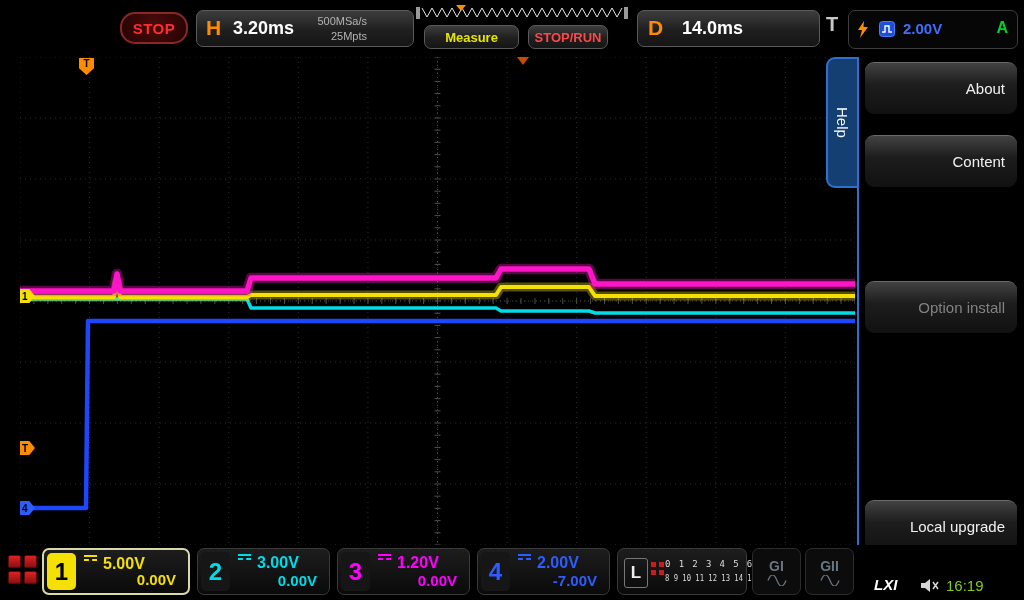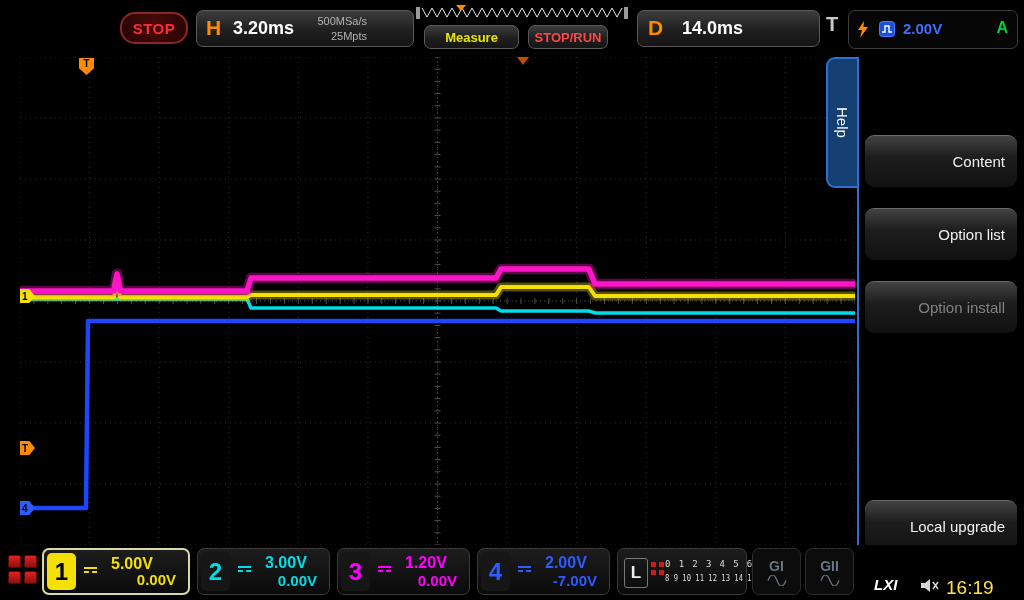--- a/index.html
+++ b/index.html
@@ -65,21 +65,21 @@
         display:grid;grid-template-columns:13px 13px;grid-template-rows:13px 13px;gap:3px;}
   .menu-grid i{background:linear-gradient(180deg,#d22,#8c0f0f);border-radius:2px;
         border:1px solid #5e0808;box-sizing:border-box;}
   .chblock{position:absolute;top:3px;height:47px;border-radius:7px;box-sizing:border-box;
         background:linear-gradient(180deg,#1d1d1d,#0a0a0a);border:1px solid #3a3a3a;}
   .chblock.selected{border:2px solid #d9d9a8;}
   .chnum{position:absolute;left:3px;top:3px;bottom:3px;width:29px;border-radius:5px;
         display:flex;align-items:center;justify-content:center;font-weight:bold;
         font-size:24px;background:#161616;color:var(--ch);}
   .selected .chnum{background:var(--ch);color:#000;}
-  .chscale{position:absolute;left:40px;top:5px;display:flex;align-items:flex-end;gap:14px;
+  .chscale{position:absolute;left:40px;top:5px;display:flex;align-items:flex-start;gap:6px;
         color:var(--ch);font-weight:bold;font-size:16px;}
   .coup{display:inline-block;width:13px;}
   .coup i{display:block;}
   .coup .s{height:2px;background:currentColor;margin-bottom:2px;}
   .coup .d{height:0;border-bottom:2px dashed currentColor;}
   .choffset{position:absolute;right:12px;bottom:5px;color:var(--ch);
         font-weight:bold;font-size:15px;}
   .lblock{left:617px;width:130px;}
   .lbox{position:absolute;left:6px;top:9px;width:22px;height:28px;border:1px solid #777;
         border-radius:3px;color:#eee;font-weight:bold;font-size:17px;
@@ -89,21 +89,21 @@
   .ldots i{background:#c41e1e;}
   .drow{position:absolute;left:47px;color:#ddd;font-family:"DejaVu Sans Mono",monospace;
         font-size:9px;white-space:nowrap;}
   .drow1{top:10px;letter-spacing:1.4px;}
   .drow2{top:24px;transform:scaleX(.8);transform-origin:0 0;}
   .genblock{position:absolute;top:3px;width:49px;height:47px;border:1px solid #2c2c2c;
         background:#0c0c0c;border-radius:7px;box-sizing:border-box;display:flex;
         flex-direction:column;align-items:center;justify-content:center;gap:1px;
         color:#6b7683;font-weight:bold;font-size:14px;}
   .lxi{left:874px;top:576px;color:#fff;font-weight:bold;font-style:italic;font-size:15px;}
-  .time{left:946px;top:577px;color:#fde047;font-size:19px;}
+  .time{left:946px;top:577px;color:#84cc16;font-size:15px;}
 </style>
 </head>
 <body>
 
 <div class="screen">
 
   <div class="abs stop-badge">STOP</div>
 
   <div class="abs tb-block h-block">
     <span class="hd-label" style="left:9px">H</span>
@@ -280,22 +280,22 @@
   <div class="lmk" style="background: rgb(245, 224, 3); top: 232px;">1</div>
       <div class="lmk" style="background: rgb(255, 140, 0); top: 384px;">T</div>
       <div class="lmk" style="background: rgb(47, 92, 255); top: 444px;">4</div>
       <div class="tflag" style="background: rgb(255, 140, 0); left: 59px;">T</div>
       <div class="ttri" style="background: rgb(196, 75, 0); left: 497px;"></div>
     </div>
 
   <div class="abs menu">
     <div class="menu-edge"></div>
     <div class="help-tab">Help</div>
+    <button class="menu-btn" style="top:5px">About</button>
     <button class="menu-btn" style="top:78px">Content</button>
-    <button class="menu-btn" style="top:151px">Option list</button>
     <button class="menu-btn disabled" style="top:224px">Option install</button>
     <button class="menu-btn" style="top:443px">Local upgrade</button>
   </div>
 
   <div class="abs bbar">
     <div class="menu-grid">
         <i></i>
         <i></i>
         <i></i>
         <i></i>

